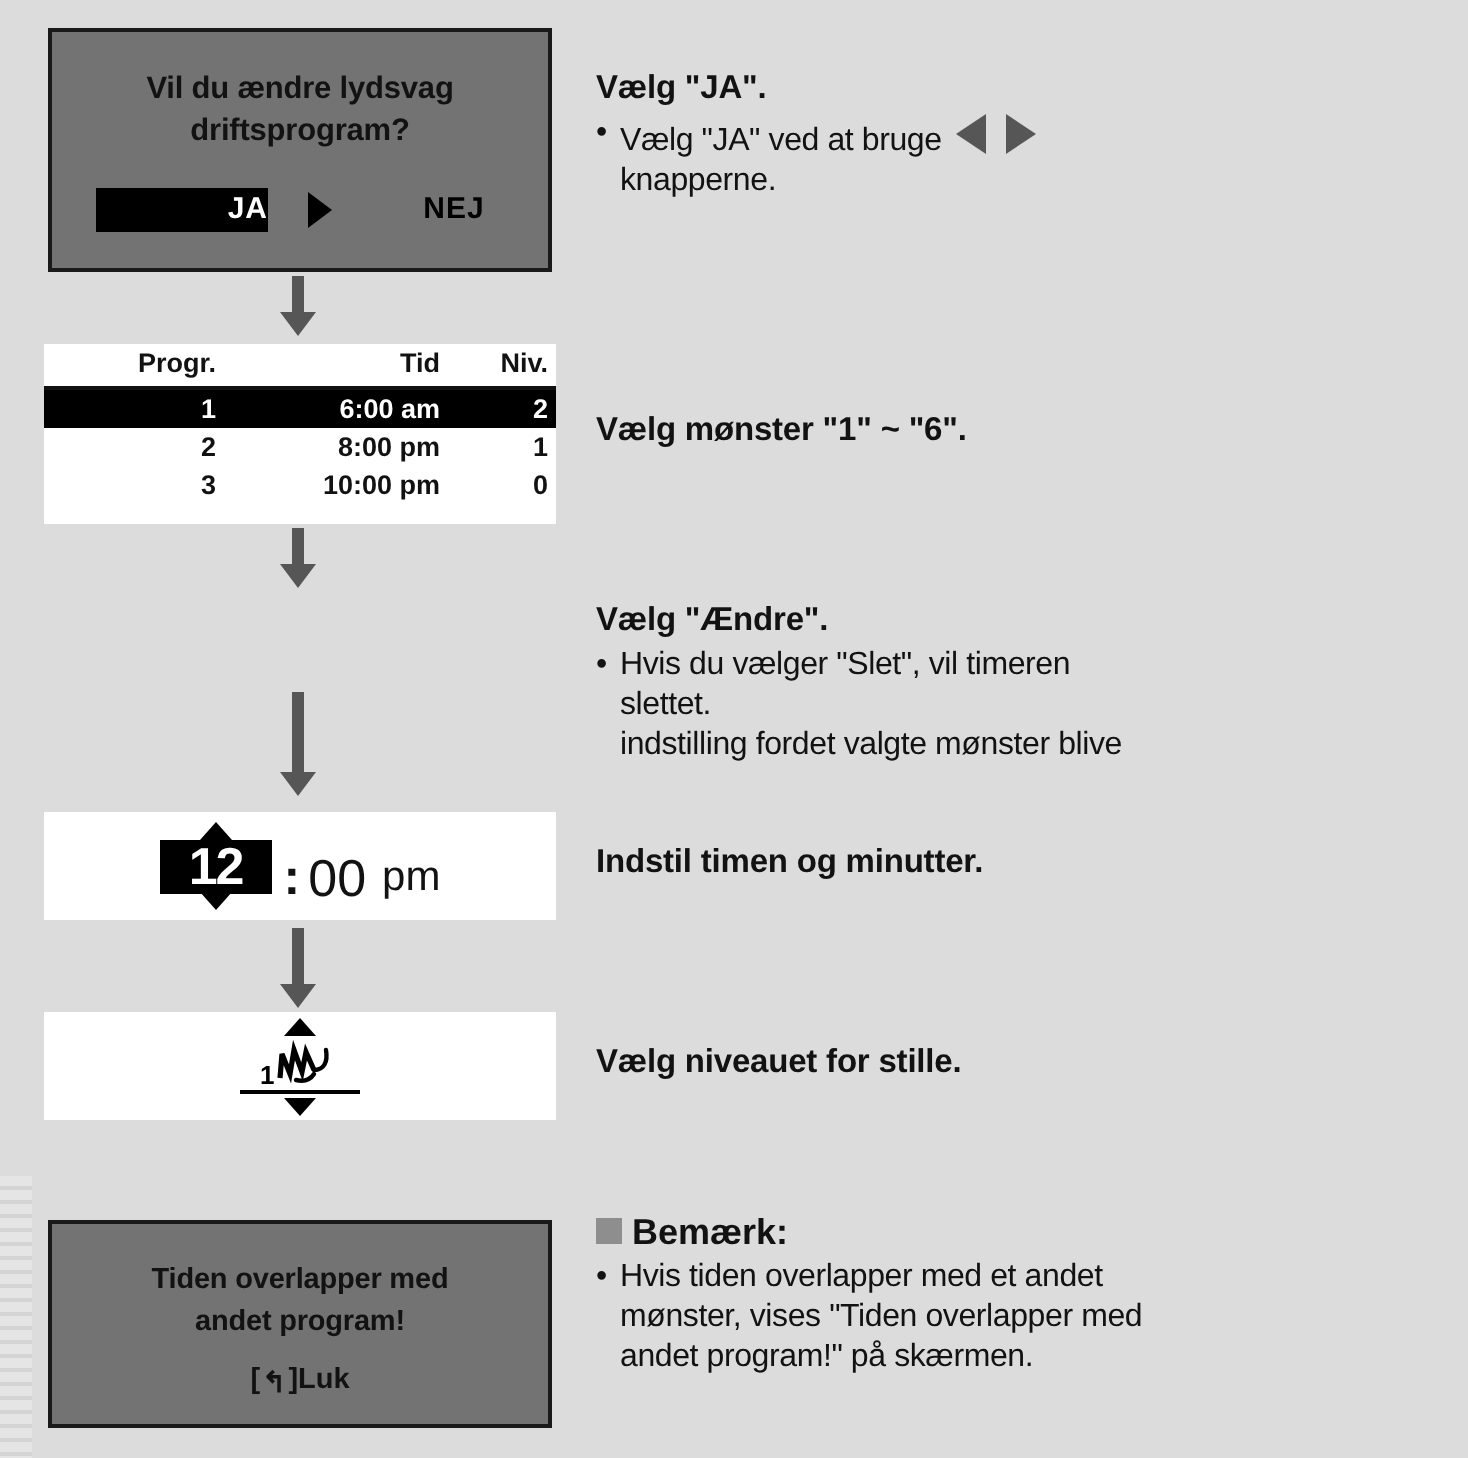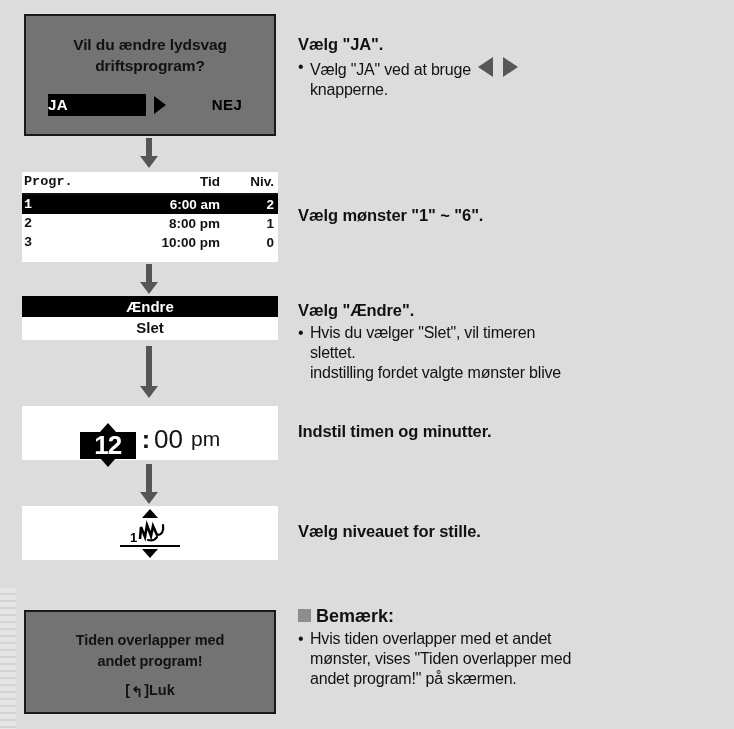--- a/index.html
+++ b/index.html
@@ -64,26 +64,26 @@
     letter-spacing: -0.1px;
   }
   #confirm-choices {
     position: absolute;
     left: 0; right: 0; top: 78px;
     height: 24px;
   }
   #yes-button {
     position: absolute;
     left: 22px; top: 0;
-    width: 98px; height: 22px;
+    width: 86px; height: 22px;
     background: #000000;
     color: #ffffff;
     font-size: 15px;
     font-weight: bold;
-    text-align: left;
+    text-align: right;
     line-height: 22px;
     letter-spacing: .5px;
   }
   #yes-cursor-icon {
     position: absolute;
     left: 128px; top: 2px;
     width: 0; height: 0;
     border-left: 12px solid #000000;
     border-top: 9px solid transparent;
     border-bottom: 9px solid transparent;
@@ -110,21 +110,21 @@
     font-size: 13.5px;
     font-weight: bold;
   }
   #table-header {
     border-bottom: 2px solid #111;
     height: 21px;
   }
   #table-header .c-prog,
   #table-header .c-time,
   #table-header .c-level { line-height: 19px; }
-  .c-prog  { position: absolute; left: 2px;  width: 70px;  text-align: left; line-height: 19px; font-family: Liberation Mono, monospace; }
+  .c-prog  { position: absolute; left: 16px;  width: 70px;  text-align: right; line-height: 19px; }
   .c-time  { position: absolute; left: 78px; width: 120px; text-align: right; line-height: 19px; }
   .c-level { position: absolute; right: 4px; width: 40px;  text-align: right; line-height: 19px; }
   .trow.selected {
     background: #000000;
     color: #ffffff;
   }
 
   
   #panel-menu {
     left: 22px; top: 296px; width: 256px; height: 44px;
@@ -140,24 +140,24 @@
     background: #000000;
     color: #ffffff;
   }
 
   
   #panel-time {
     left: 22px; top: 406px; width: 256px; height: 54px;
   }
   #time-row {
     position: absolute;
-    left: 0; right: 0; top: 18px;
+    left: 0; right: 0; top: 6px;
     height: 42px;
     display: flex;
-    align-items: flex-start;
+    align-items: flex-end;
     justify-content: center;
   }
   #hour-stepper {
     position: relative;
     width: 56px;
     height: 42px;
   }
   #hour-up-icon {
     position: absolute;
     left: 50%; margin-left: -8px; top: -1px;
@@ -384,24 +384,20 @@
       <span class="c-time">10:00 pm</span>
       <span class="c-level">0</span>
     </div>
   </div>
 
   <div class="connector" style="left:140px; top:264px; height:30px;">
     <div class="shaft" style="height:20px;"></div>
     <div class="head"></div>
   </div>
 
-  <div id="panel-menu" class="abs lcd-noborder">
-    <div class="menu-item selected">Ændre</div>
-    <div class="menu-item">Slet</div>
-  </div>
 
   <div class="connector" style="left:140px; top:346px; height:52px;">
     <div class="shaft" style="height:42px;"></div>
     <div class="head"></div>
   </div>
 
   <div id="panel-time" class="abs lcd-noborder">
     <div id="time-row">
       <div id="hour-stepper">
         <div id="hour-up-icon"></div>

